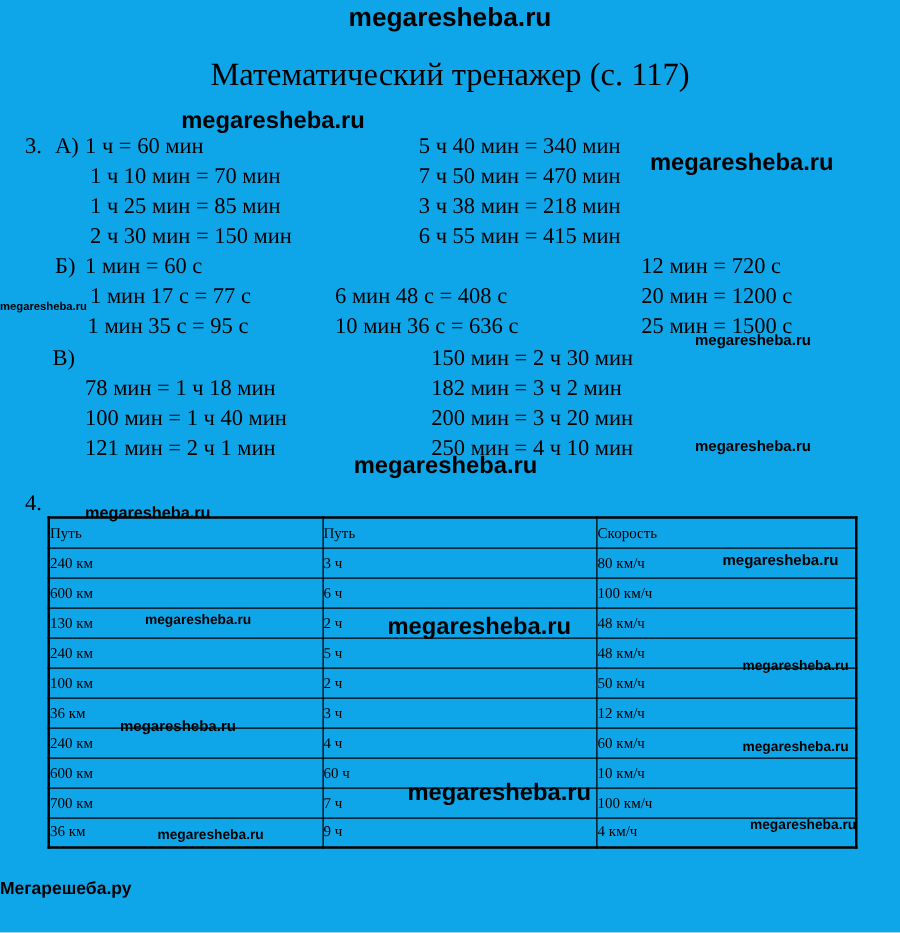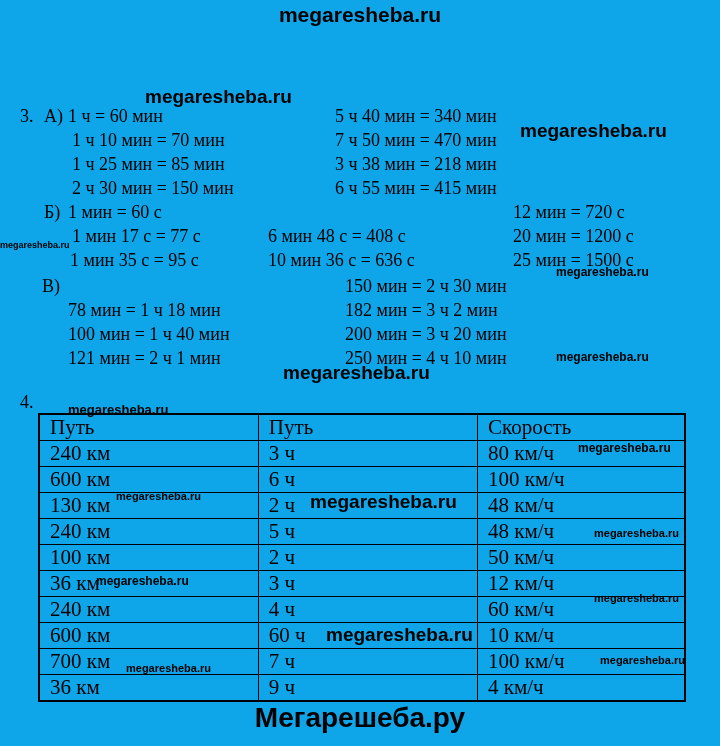--- a/index.html
+++ b/index.html
@@ -21,23 +21,23 @@
     font-weight: bold; font-size: 21px;
   }
   .doc-title {
     position: absolute; top: 45px; left: 0; width: 100%;
     text-align: center;
     font-family: "Liberation Serif", serif;
     font-weight: normal; font-size: 26px;
   }
   .footer {
     position: absolute; top: 702px; left: 0; width: 100%;
-    text-align: center;
+    text-align: left;
     font-family: "Liberation Sans", sans-serif;
-    font-weight: bold; font-size: 28px;
+    font-weight: bold; font-size: 14px;
   }
   .wm {
     position: absolute;
     font-family: "Liberation Sans", sans-serif;
     font-weight: bold;
     white-space: nowrap;
     color: #000000;
   }
   .wm-lg   { font-size: 19px; }
   .wm-sm13 { font-size: 13px; }
@@ -45,34 +45,35 @@
   .wm-xs   { font-size: 11px; }
   .wm-tiny { font-size: 9px; }
   .speed-table {
     position: absolute; left: 38px; top: 413px; width: 648px;
     border-collapse: collapse;
     border: 2px solid #000;
   }
   .speed-table th, .speed-table td {
     border: 1px solid #000;
     font-family: "Liberation Serif", serif;
-    font-size: 21px;
+    font-size: 12px;
     font-weight: normal;
     text-align: left;
-    padding: 0 0 0 10px;
+    padding: 0 0 0 0;
     height: 24px;
     white-space: nowrap;
   }
 </style>
 </head>
 <body>
 
 <div class="page">
 
   <div class="site-header">megaresheba.ru</div>
+  <div class="doc-title">Математический тренажер (с. 117)</div>
 
   <span class="t" style="left:20px; top:106px">3.</span>
   <span class="t" style="left:44px; top:106px">А)</span>
   <span class="t" style="left:68px;  top:106px">1 ч = 60 мин</span>
   <span class="t" style="left:335px; top:106px">5 ч 40 мин = 340 мин</span>
   <span class="t" style="left:72px;  top:130px">1 ч 10 мин = 70 мин</span>
   <span class="t" style="left:335px; top:130px">7 ч 50 мин = 470 мин</span>
   <span class="t" style="left:72px;  top:154px">1 ч 25 мин = 85 мин</span>
   <span class="t" style="left:335px; top:154px">3 ч 38 мин = 218 мин</span>
   <span class="t" style="left:72px;  top:178px">2 ч 30 мин = 150 мин</span>

